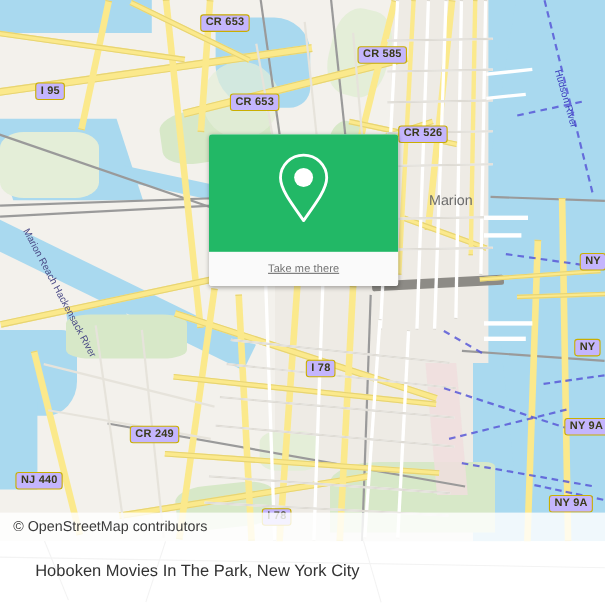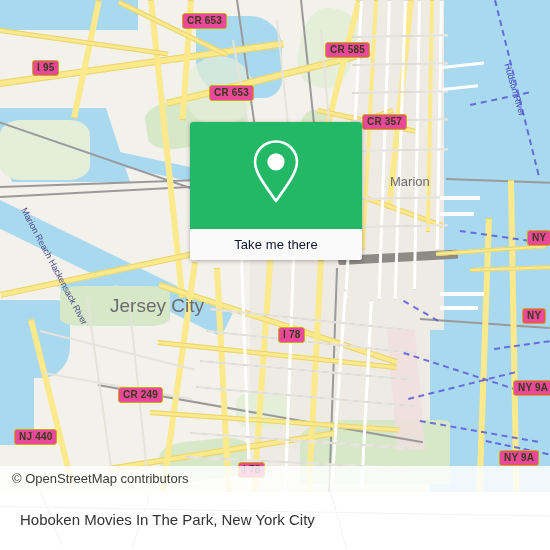--- a/index.html
+++ b/index.html
@@ -17,42 +17,42 @@
   .pinkland{position:absolute;background:#f0dede;}
 
   .rd{position:absolute;background:#fbe98c;border-top:1px solid #e7d473;border-bottom:1px solid #e7d473;box-sizing:border-box;transform-origin:0 0;}
   .rdw{position:absolute;background:#ffffff;border-top:1px solid #dedbd4;border-bottom:1px solid #dedbd4;box-sizing:border-box;transform-origin:0 0;}
   .rds{position:absolute;background:#e6e3db;transform-origin:0 0;}
   .rail{position:absolute;background:#9a9a9a;transform-origin:0 0;}
   .tunnel{position:absolute;background:#8d8b86;transform-origin:0 0;border-radius:2px;}
   .ferry{position:absolute;border-top:2px dashed #5a5ad8;transform-origin:0 0;opacity:.85;}
   .pier{position:absolute;background:#ffffff;transform-origin:0 0;}
 
-  .shield{position:absolute;background:#ec4899;border:1px solid #c9ae00;border-radius:3px;
+  .shield{position:absolute;background:#c4b5fd;border:1px solid #c9ae00;border-radius:3px;
           font-size:10px;font-weight:bold;color:#3a3a1a;padding:1px 4px 2px 4px;white-space:nowrap;
           line-height:11px;letter-spacing:.2px;font-family:"Liberation Sans",sans-serif;}
   .placelbl{position:absolute;color:#6c6c6c;white-space:nowrap;font-family:"Liberation Sans",sans-serif;}
   .riverlbl{position:absolute;color:#4a4a86;font-size:9px;white-space:nowrap;transform-origin:0 0;font-family:"Liberation Sans",sans-serif;}
   .riverlbl2{position:absolute;color:#3b3bbb;font-size:9px;white-space:nowrap;transform-origin:0 0;font-family:"Liberation Sans",sans-serif;}
 
   #attrib{position:absolute;left:0;bottom:0;width:550px;height:26px;background:rgba(255,255,255,.82);}
   #attrib span{position:absolute;left:12px;top:5px;font-size:13px;color:#3c3c3c;}
 
   
   #card{position:absolute;left:190px;top:122px;width:172px;height:138px;
         background:#ffffff;border-radius:3px;box-shadow:0 1px 4px rgba(0,0,0,.3);overflow:hidden;}
   #card-top{position:relative;width:100%;height:107px;background:#22b866;}
   #pin-wrap{position:absolute;left:50%;top:50%;transform:translate(-50%,-52%);}
   #card-btn{position:absolute;left:0;top:107px;width:100%;height:31px;background:#fafafa;
             display:flex;align-items:center;justify-content:center;cursor:pointer;}
-  #card-btn span{font-size:13px;color:#0f172a;letter-spacing:.1px;}
+  #card-btn span{font-size:10px;color:#737373;letter-spacing:.1px;text-decoration:underline;}
 
   
   #footer{position:absolute;left:0;top:492px;width:550px;height:58px;background:#ffffff;}
-  #footer-title{position:absolute;left:20px;top:19px;font-size:15px;color:#333333;white-space:nowrap;}
+  #footer-title{position:absolute;left:32px;top:19px;font-size:15px;color:#333333;white-space:nowrap;}
   #logo{position:absolute;right:14px;top:14px;display:flex;align-items:center;gap:1px;}
   #logo-text{font-size:27px;font-weight:bold;color:#26282b;letter-spacing:-1px;line-height:27px;}
   .fadepath{position:absolute;background:#f3f3f3;transform-origin:0 0;}
 </style>
 </head>
 <body>
 
 <div id="app">
 
   <div id="map">
@@ -173,27 +173,26 @@
     <div class="ferry" style="left:408px;top:398px;width:110px;height:0;transform:rotate(-14deg);"></div>
     <div class="ferry" style="left:420px;top:420px;width:120px;height:0;transform:rotate(10deg);"></div>
     <div class="ferry" style="left:404px;top:300px;width:40px;height:0;transform:rotate(30deg);"></div>
     <div class="ferry" style="left:494px;top:348px;width:56px;height:0;transform:rotate(-8deg);"></div>
     <div class="ferry" style="left:486px;top:440px;width:64px;height:0;transform:rotate(12deg);"></div>
 
     <div class="riverlbl" style="left:28px;top:206px;transform:rotate(62deg);">Marion Reach Hackensack River</div>
     <div class="riverlbl2" style="left:512px;top:62px;transform:rotate(74deg);">Hudson River</div>
 
     <div class="placelbl" style="left:390px;top:174px;font-size:13px;">Marion</div>
-    <div class="placelbl" style="left:110px;top:295px;font-size:19px;">Jersey City</div>
 
     <div class="shield" style="left:182px;top:13px;">CR 653</div>
     <div class="shield" style="left:325px;top:42px;">CR 585</div>
-    <div class="shield" style="left:32px;top:60px;">I 95</div>
+    <div class="shield" style="left:32px;top:75px;">I 95</div>
     <div class="shield" style="left:209px;top:85px;">CR 653</div>
-    <div class="shield" style="left:362px;top:114px;">CR 357</div>
+    <div class="shield" style="left:362px;top:114px;">CR 526</div>
     <div class="shield" style="left:527px;top:230px;">NY</div>
     <div class="shield" style="left:522px;top:308px;">NY</div>
     <div class="shield" style="left:278px;top:327px;">I 78</div>
     <div class="shield" style="left:513px;top:380px;">NY 9A</div>
     <div class="shield" style="left:118px;top:387px;">CR 249</div>
     <div class="shield" style="left:14px;top:429px;">NJ 440</div>
     <div class="shield" style="left:499px;top:450px;">NY 9A</div>
     <div class="shield" style="left:238px;top:462px;">I 78</div>
 
     <div id="attrib">

